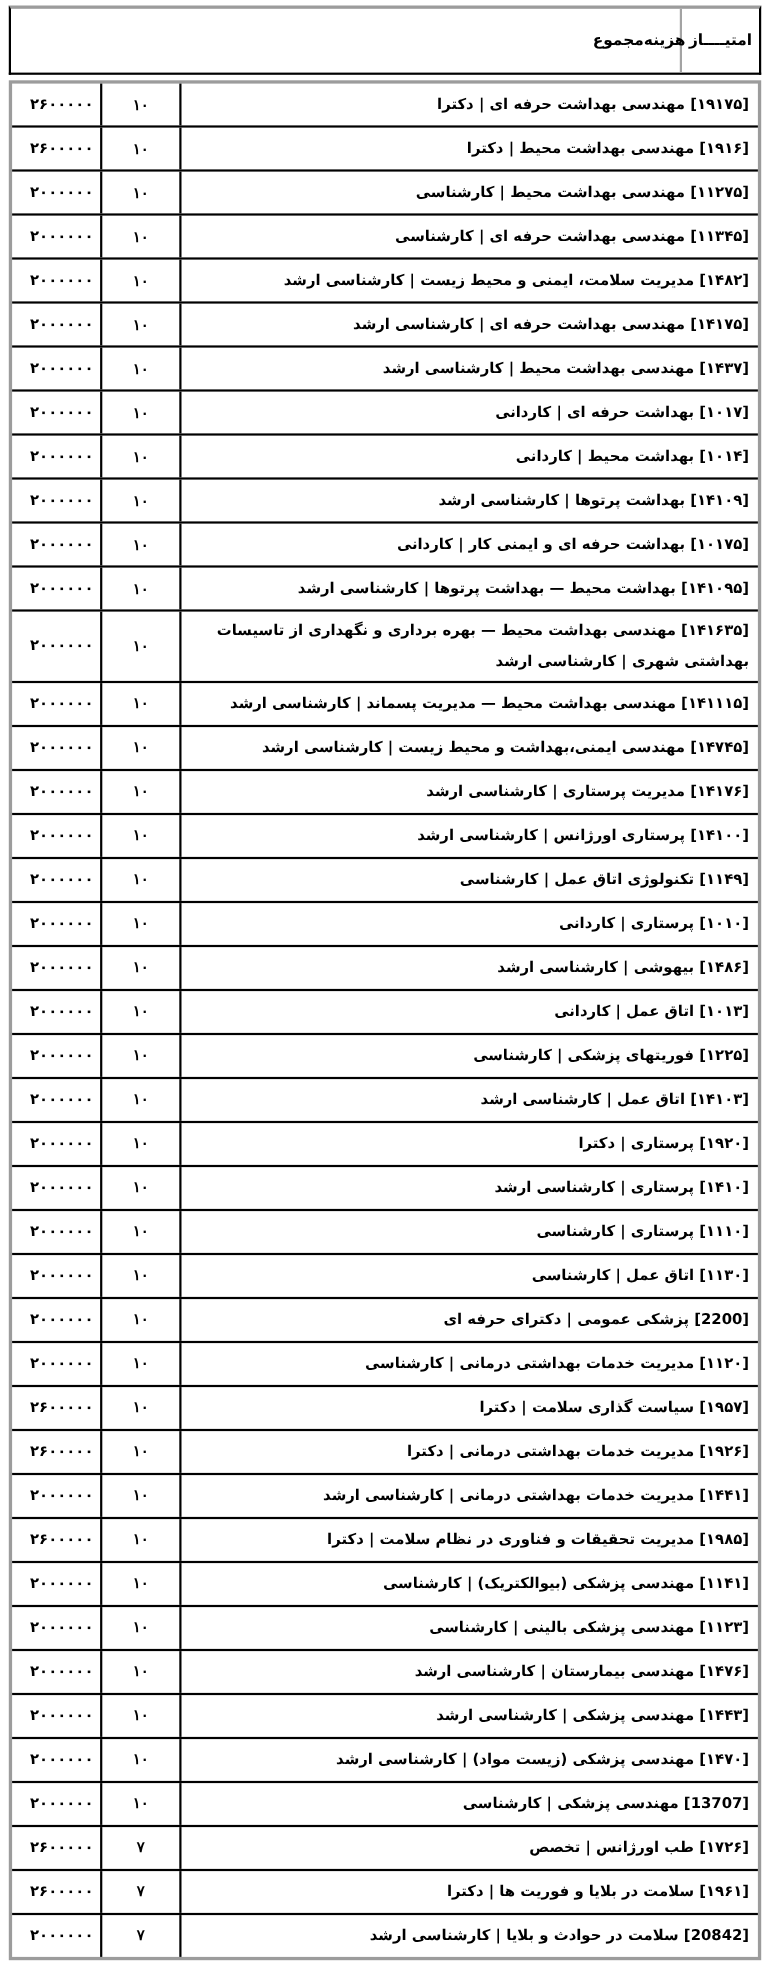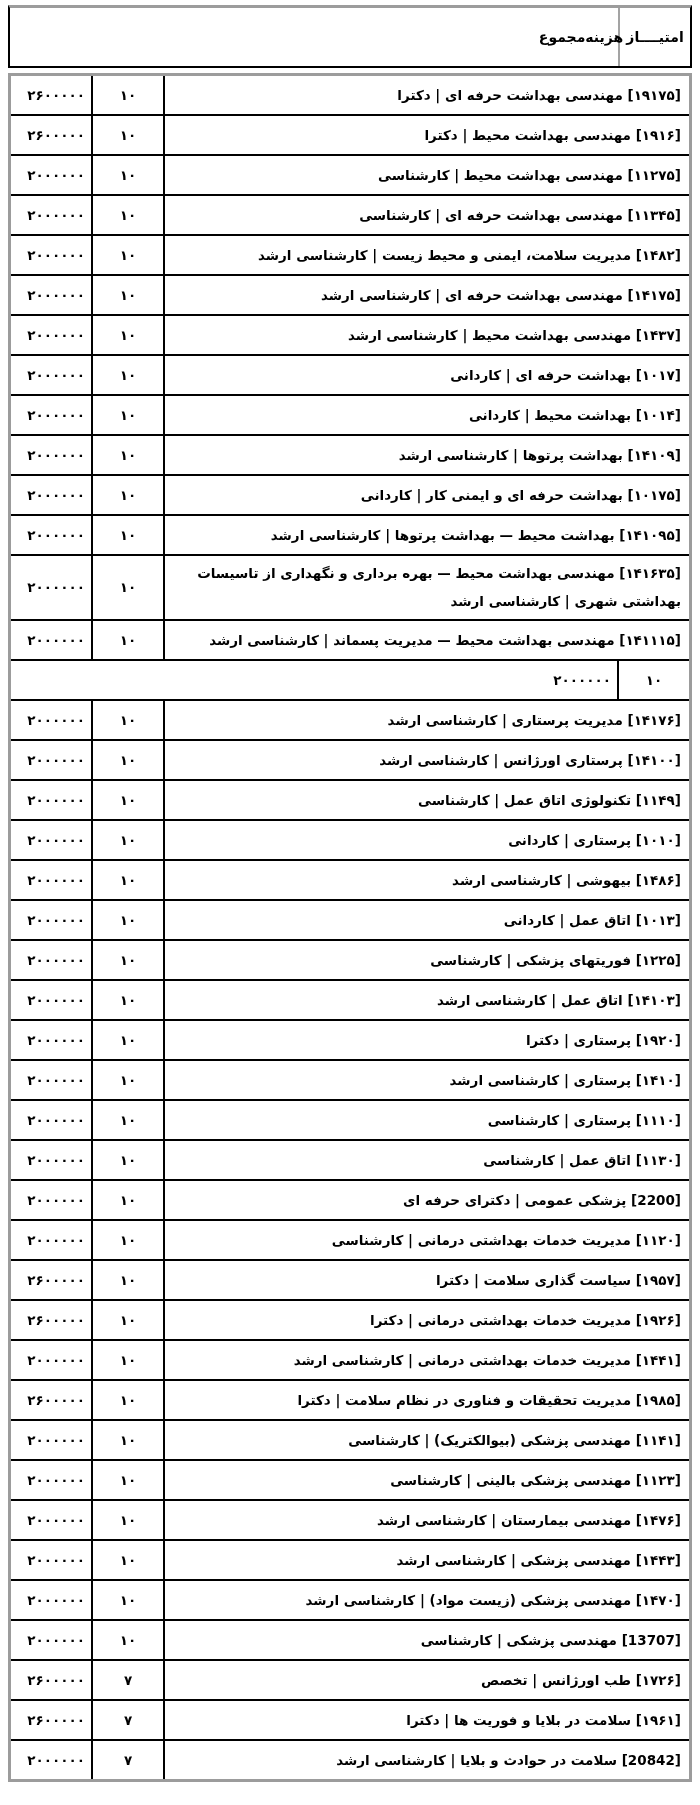--- a/index.html
+++ b/index.html
@@ -46,21 +46,21 @@
     flex:1;
     border-left:2px solid #000;
     display:flex; align-items:center; justify-content:flex-start;
     text-align:start;
     padding:3px 8px;
     line-height:2.1;
   }
   .c-score{
     width:70px;
     border-left:2px solid #000;
-    display:flex; align-items:center; justify-content:center;
+    display:flex; align-items:center; justify-content:center;font-family:Liberation Serif, serif;
   }
   .c-cost{
     width:74px;
     display:flex; align-items:center; justify-content:flex-start;
     padding-inline-start:6px;
   }
 </style>
 </head>
 <body>
 
@@ -155,20 +155,21 @@
       <div class="c-cost">۲۰۰۰۰۰۰</div>
     </div>
 
     <div class="row">
       <div class="c-name">[۱۴۱۱۱۵] مهندسی بهداشت محیط — مدیریت پسماند | کارشناسی ارشد</div>
       <div class="c-score">۱۰</div>
       <div class="c-cost">۲۰۰۰۰۰۰</div>
     </div>
 
     <div class="row">
+      <div class="c-name">[۱۴۷۴۵] مهندسی ایمنی،بهداشت و محیط زیست | کارشناسی ارشد</div>
       <div class="c-score">۱۰</div>
       <div class="c-cost">۲۰۰۰۰۰۰</div>
     </div>
 
     <div class="row">
       <div class="c-name">[۱۴۱۷۶] مدیریت پرستاری | کارشناسی ارشد</div>
       <div class="c-score">۱۰</div>
       <div class="c-cost">۲۰۰۰۰۰۰</div>
     </div>
 

